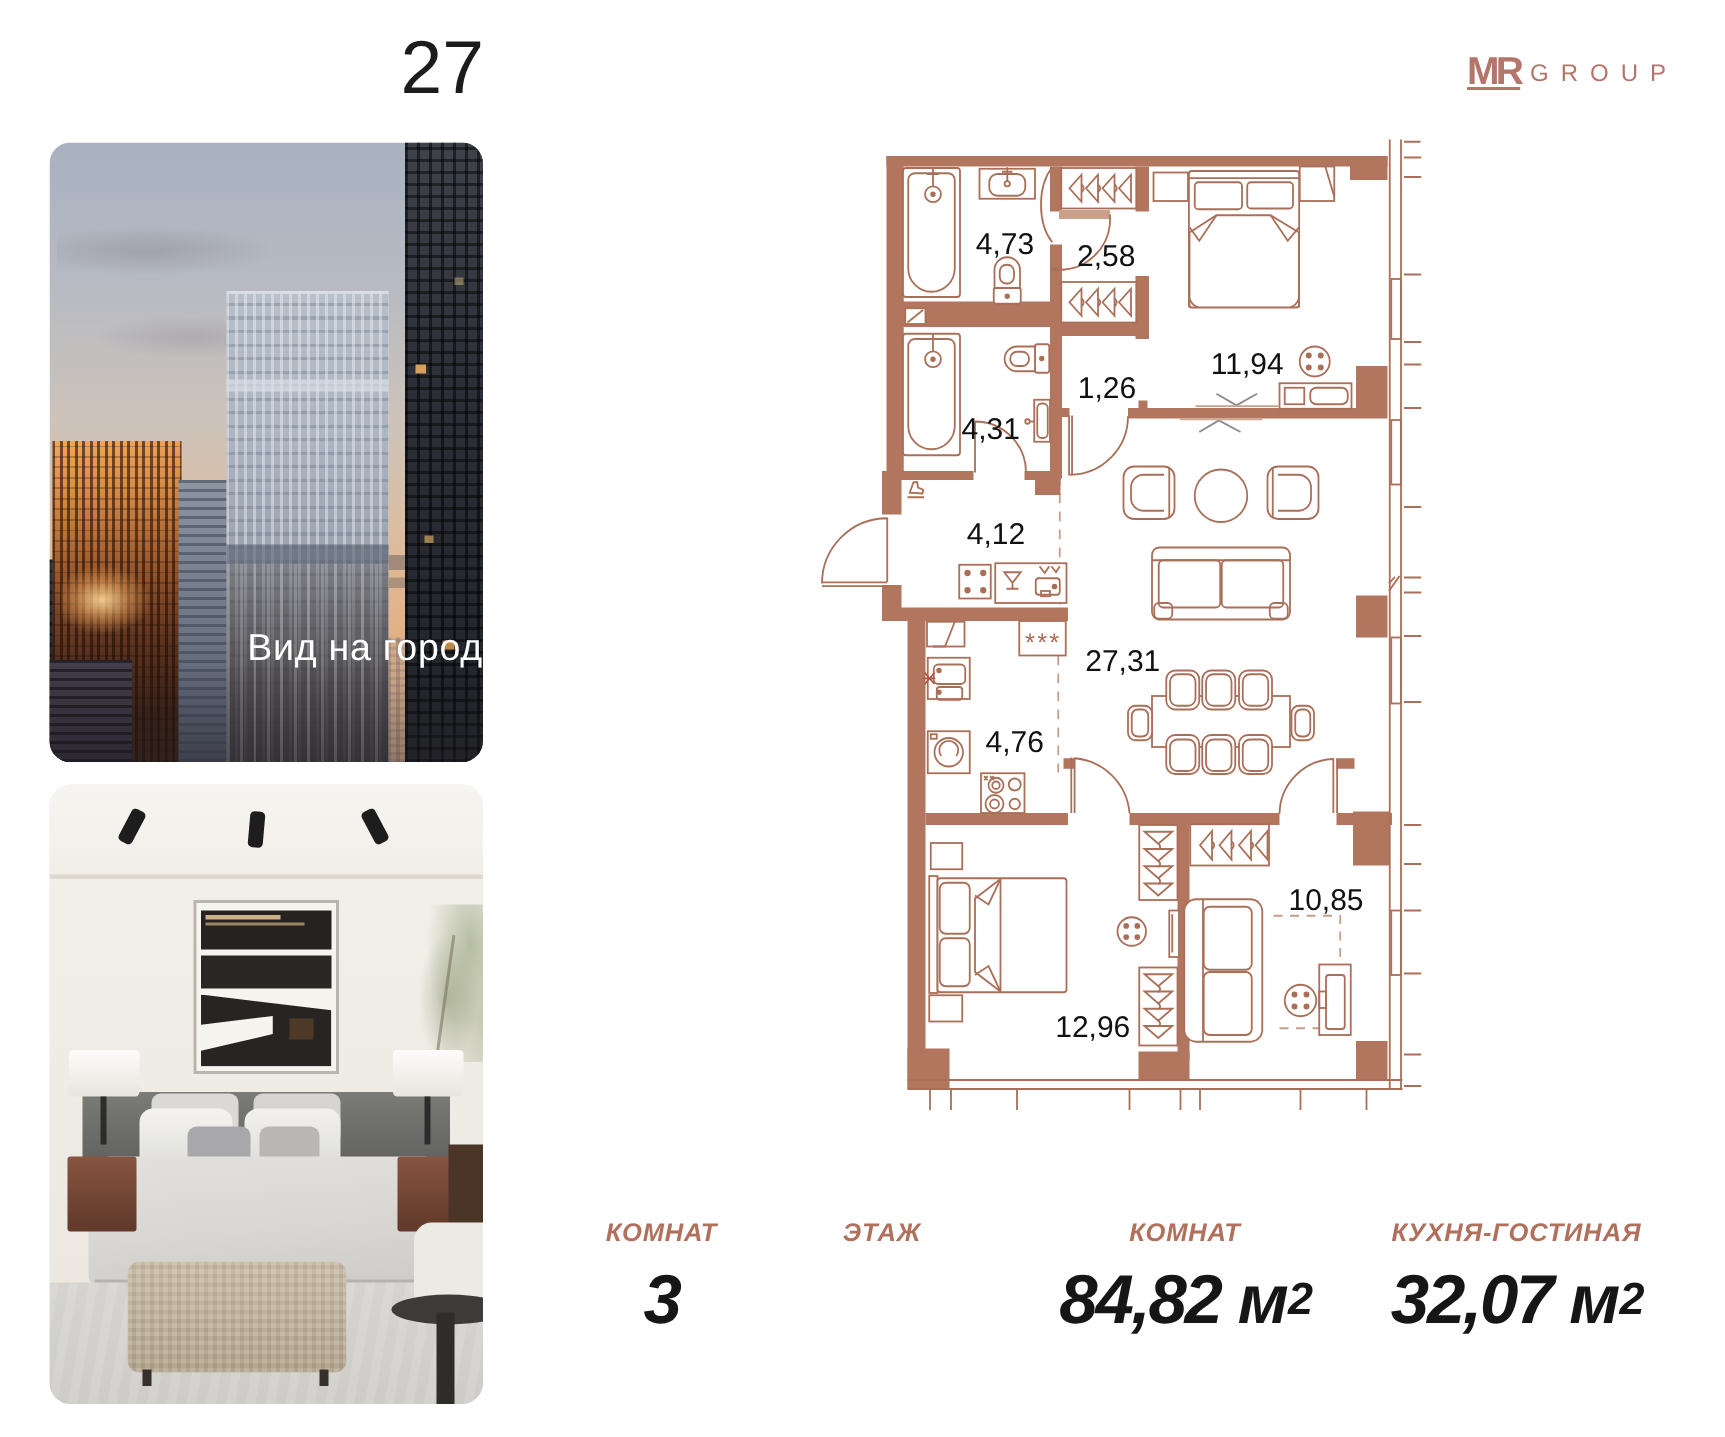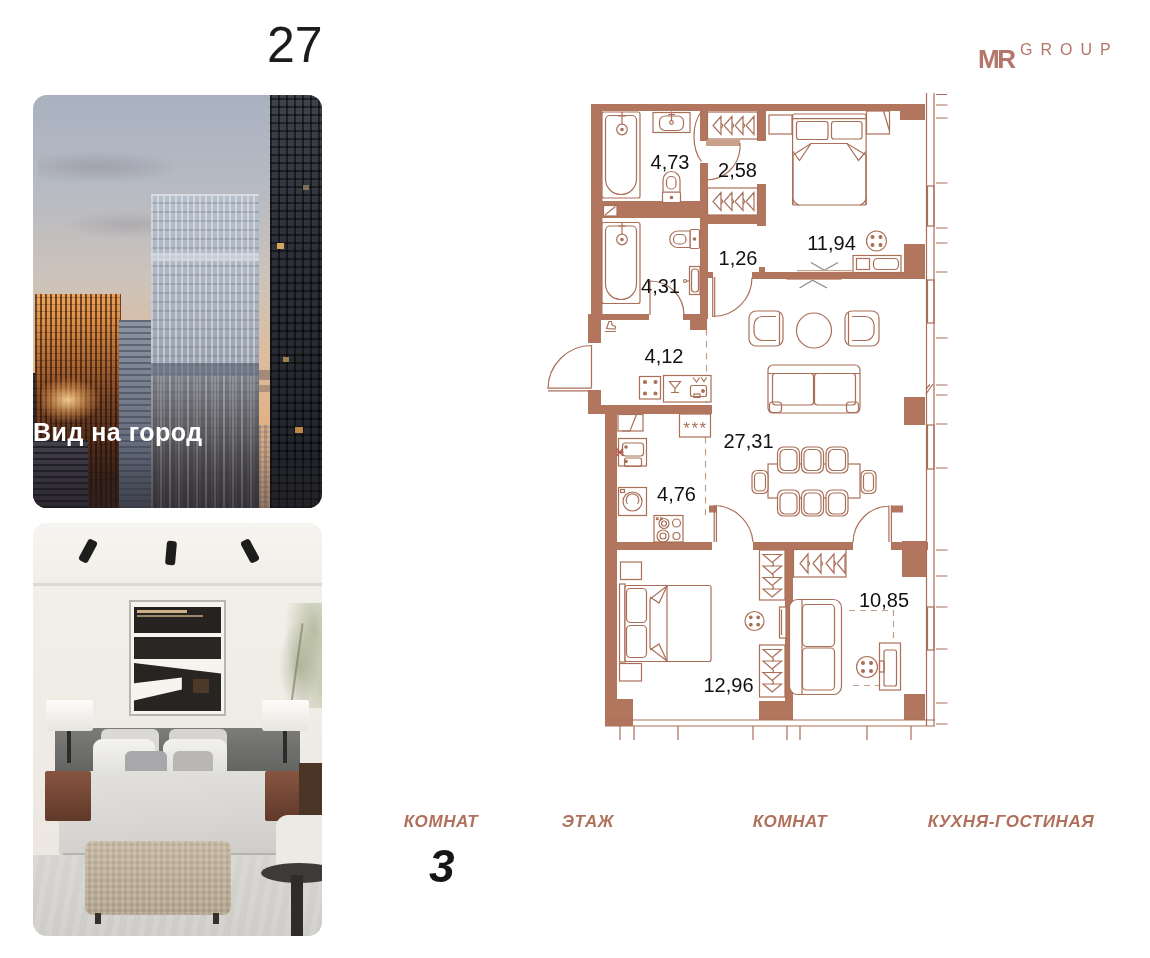--- a/index.html
+++ b/index.html
@@ -14,21 +14,21 @@
 .val sup{font-size:30px;vertical-align:6px;margin-left:1px;}
 </style>
 </head>
 <body>
 
 <div class="abs" style="left:32px;top:18px;width:330px;height:50px;">
   <span style="position:absolute;left:235px;top:-2px;font-size:50px;color:#1c1c1c;">27</span>
 </div>
 
 <div class="abs" style="left:978px;top:32px;width:160px;height:30px;color:#b4766b;">
-  <span style="position:absolute;left:0;top:12px;font-size:26px;font-weight:bold;letter-spacing:-2.5px;">MR</span>
+  <span style="position:absolute;left:0;top:0;font-size:26px;font-weight:bold;letter-spacing:-2.5px;text-decoration:underline;">MR</span>
   <span style="position:absolute;left:42px;top:9px;font-size:16px;font-weight:normal;letter-spacing:8px;">GROUP</span>
 </div>
 
 <div class="photo" id="ph1">
 
   <div class="abs" style="left:0;top:0;width:289px;height:413px;background:linear-gradient(180deg,#a9b1c0 0%,#b6bac3 22%,#cdc3ba 45%,#dbbda0 62%,#e2b287 78%,#daa87d 95%);"></div>
 
   <div class="abs" style="left:-50px;top:240px;width:230px;height:190px;background:radial-gradient(ellipse at 50% 50%,rgba(255,200,135,.85) 0%,rgba(255,192,130,.3) 48%,rgba(255,190,130,0) 72%);"></div>
 
   <div class="abs" style="left:5px;top:55px;width:150px;height:34px;background:radial-gradient(ellipse at 40% 50%,rgba(115,110,122,.30),rgba(115,110,122,0) 68%);"></div>
@@ -57,21 +57,21 @@
 
   <div class="abs" style="left:237px;top:0;width:52px;height:413px;background:repeating-linear-gradient(90deg,rgba(0,0,0,.5) 0 2px,transparent 2px 8px),repeating-linear-gradient(0deg,rgba(0,0,0,.45) 0 2px,transparent 2px 8px),linear-gradient(180deg,#3e424a 0%,#2c2f37 40%,#202329 100%);"></div>
 
   <div class="abs" style="left:244px;top:148px;width:7px;height:6px;background:#e8b060;opacity:.9;"></div>
   <div class="abs" style="left:262px;top:332px;width:8px;height:6px;background:#d99a4e;opacity:.85;"></div>
   <div class="abs" style="left:250px;top:262px;width:6px;height:5px;background:#caa05e;opacity:.75;"></div>
   <div class="abs" style="left:270px;top:90px;width:6px;height:5px;background:#b9a070;opacity:.6;"></div>
 
   <div class="abs" style="left:0;top:348px;width:289px;height:65px;background:linear-gradient(180deg,rgba(40,36,42,0),rgba(40,36,42,.35));"></div>
 
-  <div class="abs" style="left:0;top:323px;width:289px;text-align:left;font-size:25px;font-weight:bold;color:#fff;letter-spacing:.5px;">Вид на город</div>
+  <div class="abs" style="left:0;top:323px;width:289px;text-align:right;font-size:25px;font-weight:normal;color:#fff;letter-spacing:.5px;">Вид на город</div>
 </div>
 
 <div class="photo" id="ph2">
 
   <div class="abs" style="left:0;top:0;width:289px;height:62px;background:linear-gradient(180deg,#f7f5f1,#f1eee8);"></div>
 
   <div class="abs" style="left:0;top:60px;width:289px;height:3px;background:#ddd9d0;"></div>
 
   <div class="abs" style="left:0;top:63px;width:289px;height:270px;background:linear-gradient(180deg,#f2efe9,#ece8e1);"></div>
 
@@ -532,17 +532,19 @@
     <div class="lbl">КОМНАТ</div>
     <div class="val" style="margin-top:7px;">3</div>
   </div>
 
 <div class="col" style="left:588px;top:812px;text-align:center;">
     <div class="lbl">ЭТАЖ</div>
   </div>
 
 <div class="col" style="left:790px;top:812px;">
     <div class="lbl">КОМНАТ</div>
+    <div class="val" style="margin-top:7px;">84,82 м<sup>2</sup></div>
   </div>
 
 <div class="col" style="left:1011px;top:812px;">
     <div class="lbl">КУХНЯ-ГОСТИНАЯ</div>
+    <div class="val" style="margin-top:7px;">32,07 м<sup>2</sup></div>
   </div>
 
 </body></html>

